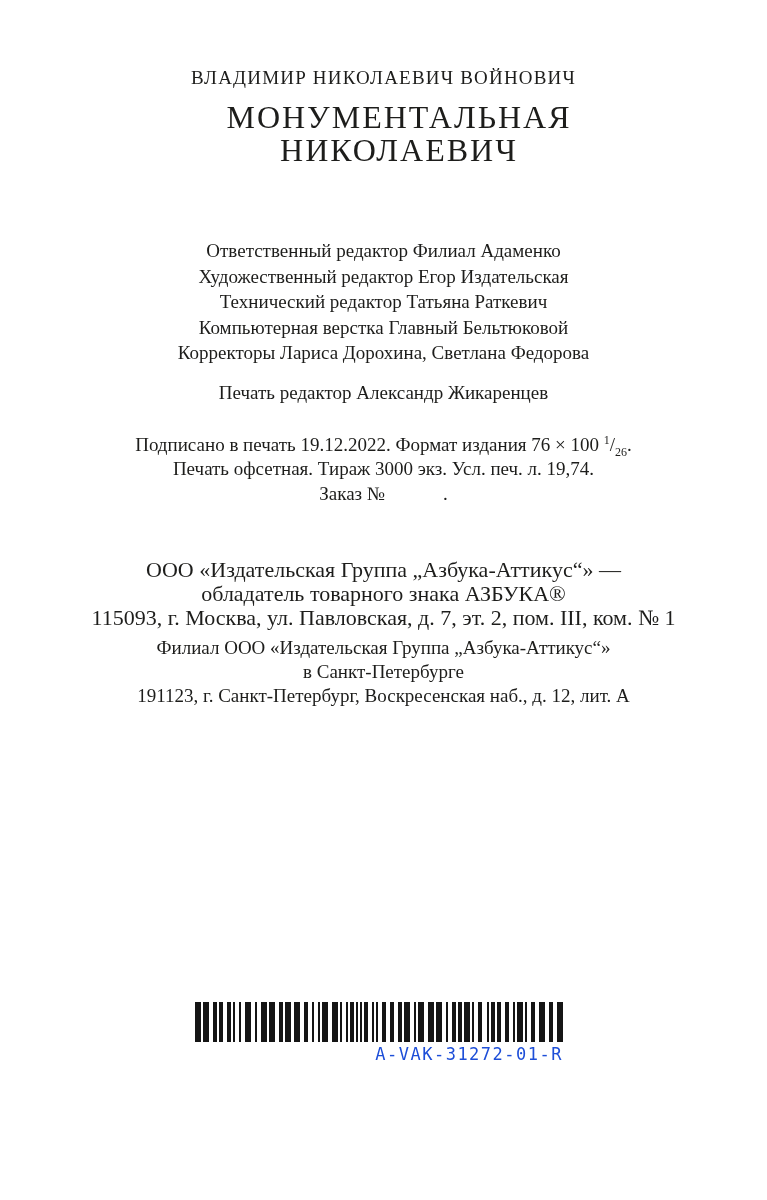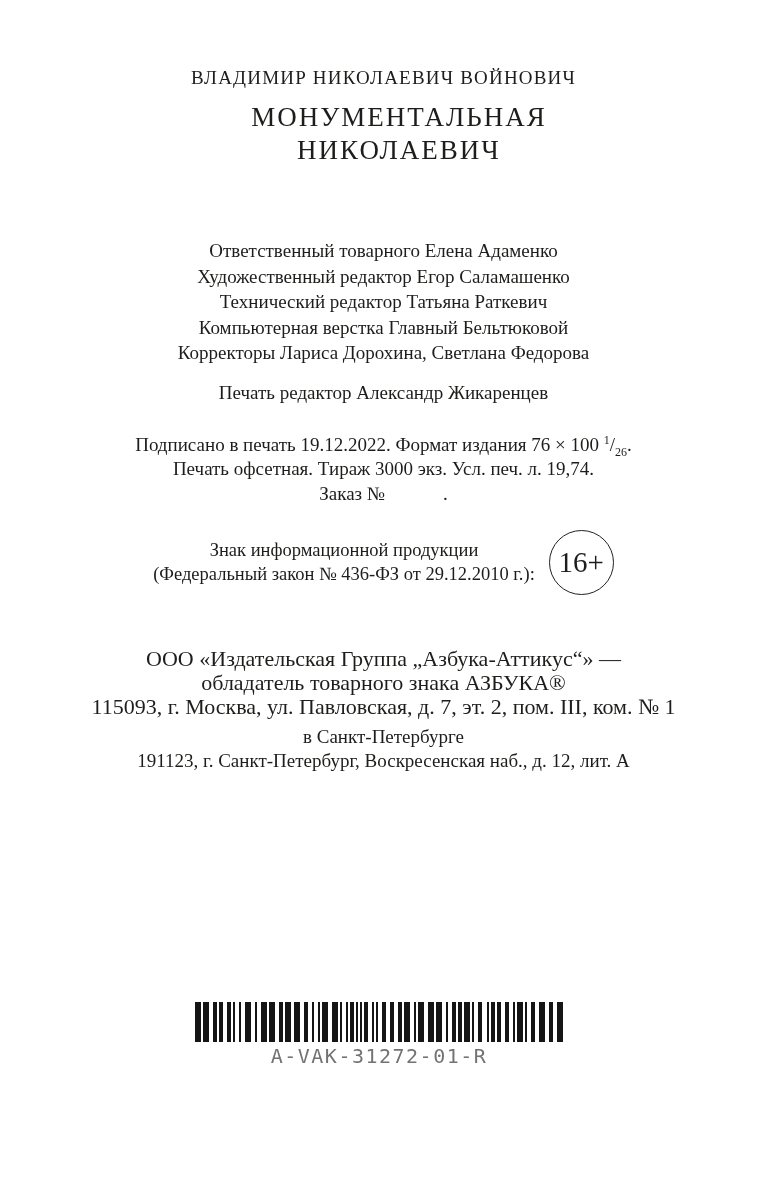--- a/index.html
+++ b/index.html
@@ -23,21 +23,21 @@
     letter-spacing: 0.2px;
   }
   .author {
     margin-top: 67px;
     font-size: 19px;
     letter-spacing: 1.2px;
   }
   .book-title {
     margin: 12px 0 0 0;
     font-weight: normal;
-    font-size: 27px;
+    font-size: 32px;
     letter-spacing: 2px;
     line-height: 33px;
     padding-left: 31px;
   }
   .credits {
     margin-top: 71px;
     font-size: 19px;
     line-height: 25.5px;
   }
   .chief-editor {
@@ -111,69 +111,61 @@
     flex-basis: 0;
     background: #151515;
   }
   .barcode-bars .space {
     flex-basis: 0;
     background: #ffffff;
   }
   .barcode-label {
     margin-top: 2px;
     font-family: "DejaVu Sans Mono", monospace;
-    font-size: 20px;
+    font-size: 17px;
     letter-spacing: 1.5px;
-    color: #737373;
-    text-align: center;
+    color: #1d4ed8;
+    text-align: right;
   }
 </style>
 </head>
 <body>
 
 <div class="page">
 
 
   <div class="author">ВЛАДИМИР НИКОЛАЕВИЧ ВОЙНОВИЧ</div>
 
   <h1 class="book-title"><span>МОНУМЕНТАЛЬНАЯ</span><br><span>НИКОЛАЕВИЧ</span></h1>
 
   <div class="credits">
-    <div>Ответственный товарного Елена Адаменко</div>
-    <div>Художественный редактор Егор Саламашенко</div>
+    <div>Ответственный редактор Филиал Адаменко</div>
+    <div>Художественный редактор Егор Издательская</div>
     <div>Технический редактор Татьяна Раткевич</div>
     <div>Компьютерная верстка Главный Бельтюковой</div>
     <div>Корректоры Лариса Дорохина, Светлана Федорова</div>
   </div>
 
   <div class="chief-editor">Печать редактор Александр Жикаренцев</div>
 
   <div class="print-info">
     <div><span>Подписано в печать 19.12.2022. Формат издания 76 × 100 </span><sup>1</sup><span>/</span><sub>26</sub><span>.</span></div>
     <div>Печать офсетная. Тираж 3000 экз. Усл. печ. л. 19,74.</div>
     <div><span>Заказ №</span><span class="order-gap"></span><span>.</span></div>
   </div>
 
-  <div class="info-sign-row">
-    <div class="info-sign-text">
-      <div>Знак информационной продукции</div>
-      <div>(Федеральный закон № 436-ФЗ от 29.12.2010 г.):</div>
-    </div>
-    <div class="age-circle">
-      <span>16+</span>
-    </div>
-  </div>
 
   <div class="publisher-block-1">
     <div>ООО «Издательская Группа „Азбука-Аттикус“» —</div>
     <div>обладатель товарного знака АЗБУКА®</div>
     <div>115093, г. Москва, ул. Павловская, д. 7, эт. 2, пом. III, ком. № 1</div>
   </div>
 
   <div class="publisher-block-2">
+    <div>Филиал ООО «Издательская Группа „Азбука-Аттикус“»</div>
     <div>в Санкт-Петербурге</div>
     <div>191123, г. Санкт-Петербург, Воскресенская наб., д. 12, лит. А</div>
   </div>
 
   <div class="barcode-wrap">
     <div class="barcode-bars" id="barcode-bars">
         <span class="bar" style="flex-grow: 3;"></span>
         <span class="space" style="flex-grow: 1;"></span>
         <span class="bar" style="flex-grow: 3;"></span>
         <span class="space" style="flex-grow: 2;"></span>

